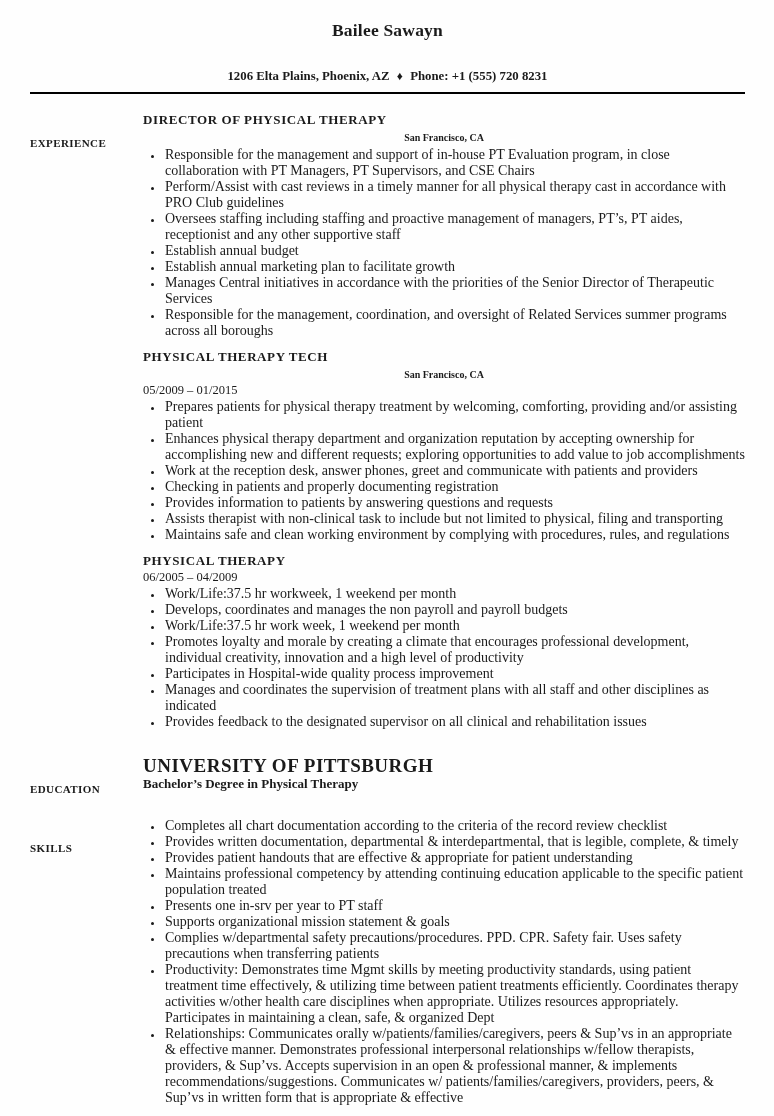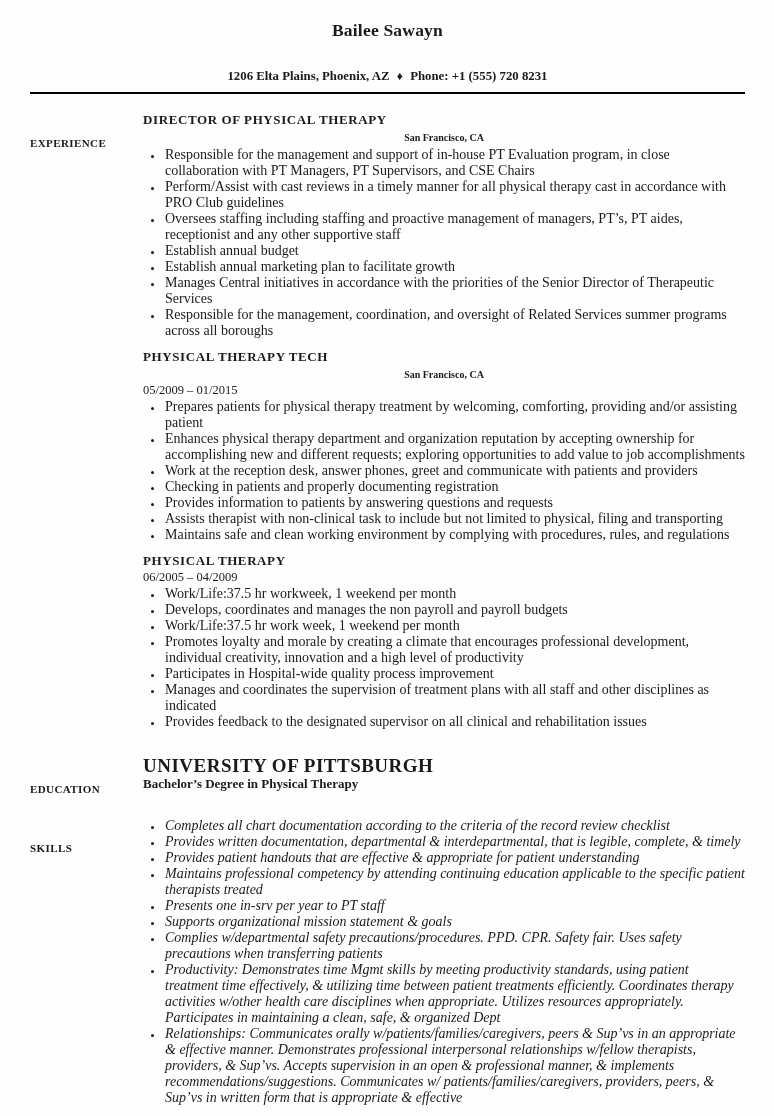--- a/index.html
+++ b/index.html
@@ -91,21 +91,21 @@
     font-size:19px;
     letter-spacing:0.5px;
     line-height:17px;
   }
   .edu-degree {
     font-weight:bold;
     font-size:13px;
     line-height:16px;
     margin-top:2px;
   }
-  .skills-list { margin-top:1px;font-style:italic; }
+  .skills-list { margin-top:1px; }
 </style>
 </head>
 <body>
 
 <div class="page">
 
   <div class="resume-name">Bailee Sawayn</div>
   <div class="contact-line">
     <span>1206 Elta Plains, Phoenix, AZ</span>
     <span class="sep">♦</span>
@@ -171,21 +171,21 @@
     </div>
   </div>
 
   <div class="section section-skills">
     <div class="section-label">SKILLS</div>
     <div>
       <ul class="bullets skills-list">
         <li>Completes all chart documentation according to the criteria of the record review checklist</li>
         <li>Provides written documentation, departmental &amp; interdepartmental, that is legible, complete, &amp; timely</li>
         <li>Provides patient handouts that are effective &amp; appropriate for patient understanding</li>
-        <li>Maintains professional competency by attending continuing education applicable to the specific patient therapists treated</li>
+        <li>Maintains professional competency by attending continuing education applicable to the specific patient population treated</li>
         <li>Presents one in-srv per year to PT staff</li>
         <li>Supports organizational mission statement &amp; goals</li>
         <li>Complies w/departmental safety precautions/procedures. PPD. CPR. Safety fair. Uses safety precautions when transferring patients</li>
         <li>Productivity: Demonstrates time Mgmt skills by meeting productivity standards, using patient treatment time effectively, &amp; utilizing time between patient treatments efficiently. Coordinates therapy activities w/other health care disciplines when appropriate. Utilizes resources appropriately. Participates in maintaining a clean, safe, &amp; organized Dept</li>
         <li>Relationships: Communicates orally w/patients/families/caregivers, peers &amp; Sup’vs in an appropriate &amp; effective manner. Demonstrates professional interpersonal relationships w/fellow therapists, providers, &amp; Sup’vs. Accepts supervision in an open &amp; professional manner, &amp; implements recommendations/suggestions. Communicates w/ patients/families/caregivers, providers, peers, &amp; Sup’vs in written form that is appropriate &amp; effective</li>
       </ul>
     </div>
   </div>
 
 </div>

